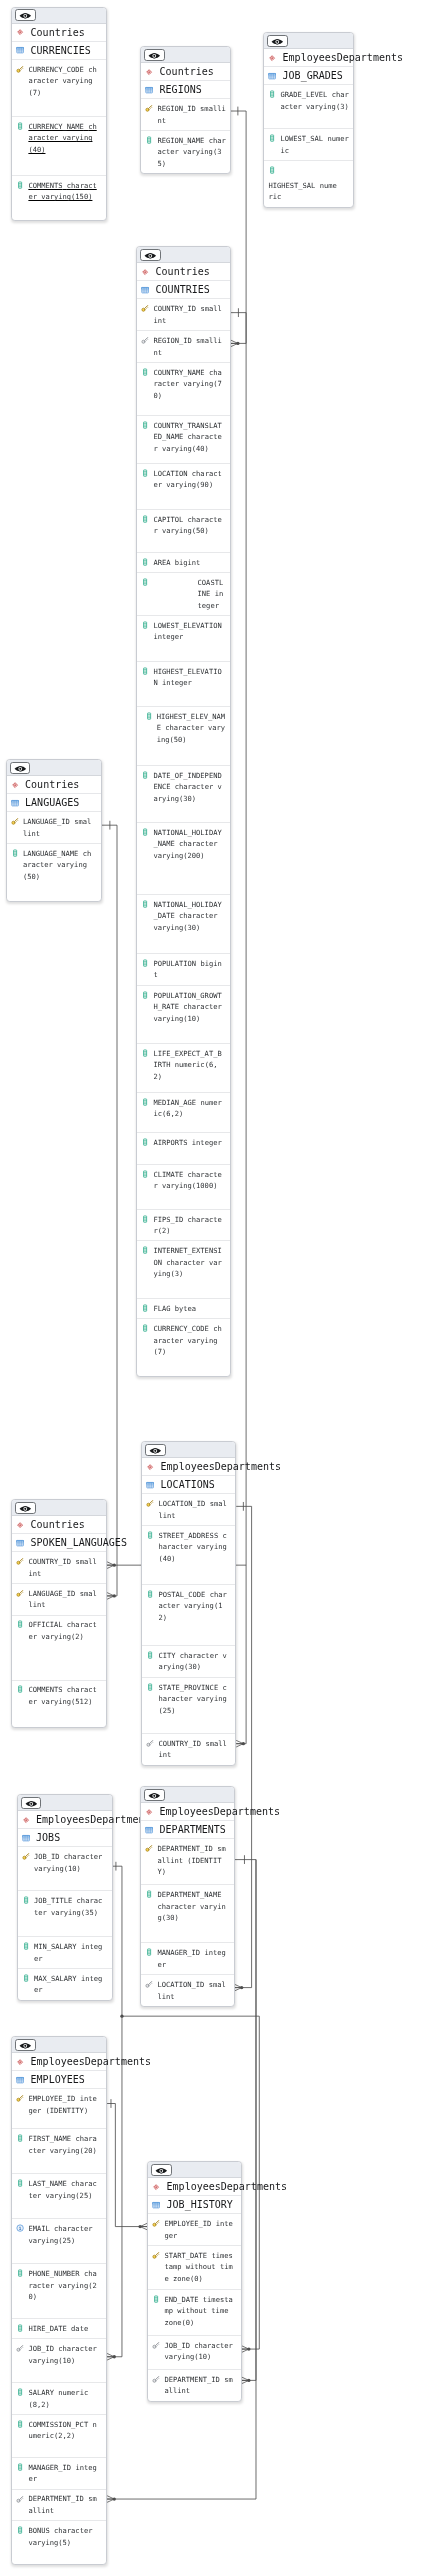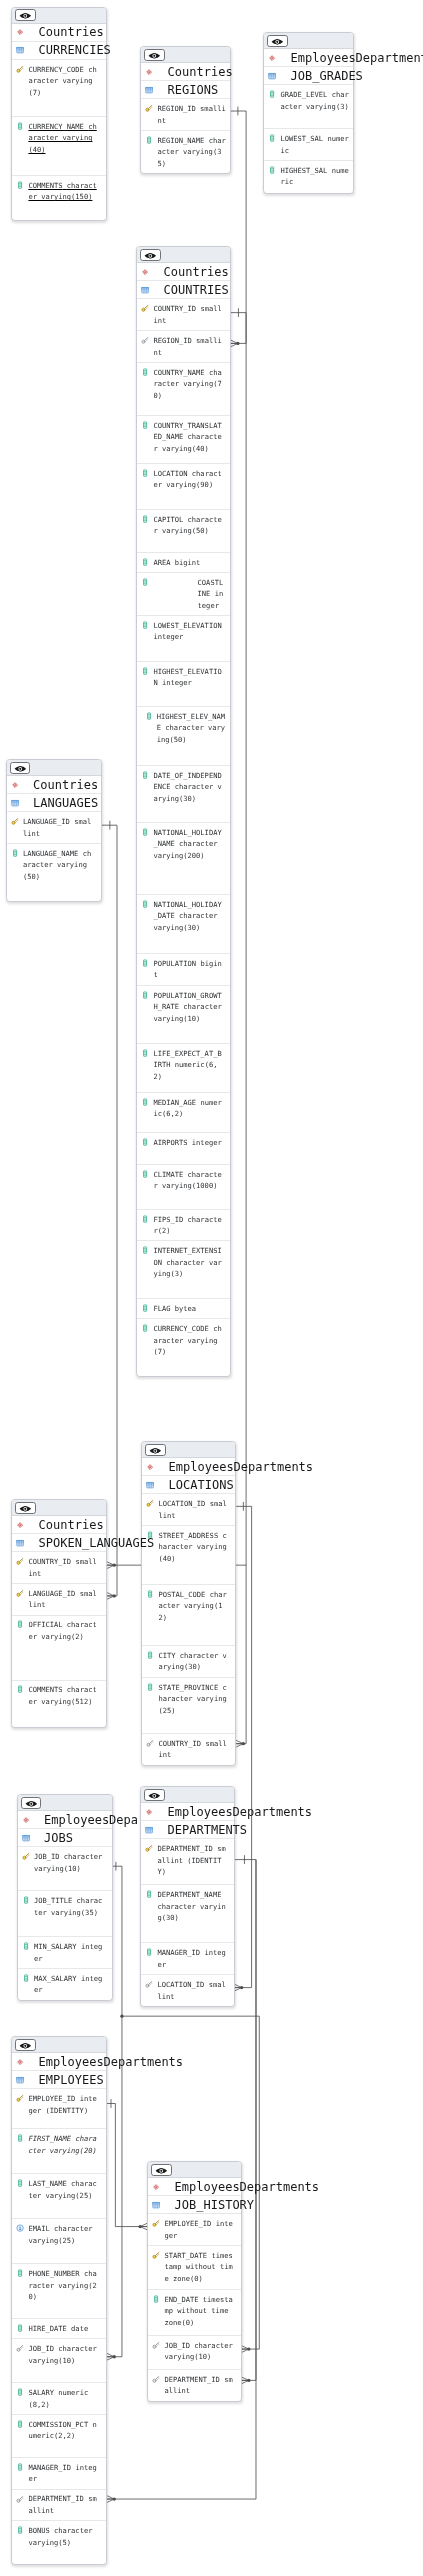--- a/index.html
+++ b/index.html
@@ -4,22 +4,22 @@
 <style>
   html,body{margin:0;padding:0;background:#ffffff;}
   #canvas{position:relative;width:423px;height:2576px;font-family:"DejaVu Sans Mono",monospace;overflow:hidden;}
   #relations-layer{position:absolute;left:0;top:0;z-index:0;}
   .tbl{position:absolute;z-index:1;background:#fff;border:0.5px solid #c9ccd2;border-radius:3.8px;
        box-shadow:0.8px 1.1px 2.7px rgba(0,0,0,.13);box-sizing:border-box;}
   .tbl-eye{height:15.4px;background:#e9ecf1;border-bottom:0.5px solid #d4d7dc;border-radius:3.3px 3.3px 0 0;
        display:flex;align-items:center;padding-left:3.3px;}
   .eye-btn{width:20.3px;height:12px;background:#fff;border:0.8px solid #6f7377;border-radius:2.7px;
        display:flex;align-items:center;justify-content:center;padding:0;cursor:pointer;}
-  .tbl-schema,.tbl-name{display:flex;align-items:center;gap:14px;padding-left:4.4px;height:17px;
-       white-space:nowrap;font-size:12px;color:#17181a;overflow:visible;}
+  .tbl-schema,.tbl-name{display:flex;align-items:center;gap:6px;padding-left:4.4px;height:17px;
+       white-space:nowrap;font-size:10px;color:#17181a;overflow:visible;}
   .tbl-schema{border-bottom:0.5px solid #e6e7ea;}
   .field{display:flex;gap:3.8px;padding:3.8px 3.3px 3.8px 4.4px;border-top:0.5px solid #e7e8ea;box-sizing:border-box;}
   .field-icon{flex:0 0 8.2px;margin-top:1.1px;}
   .hdr-icon{flex:0 0 8.2px;display:flex;align-items:center;}
   .field-text{width:70px;font-size:7.1px;line-height:11.5px;color:#2e3134;word-break:break-all;}
 </style>
 </head>
 <body>
 
 <div id="canvas">
@@ -242,21 +242,21 @@
   </div>
         <div class="field" style="min-height: 31px;">
     <span class="field-icon"><svg width="8.2" height="8.2" viewBox="0 0 16 16">
               <rect x="5" y="1.8" width="6" height="12.4" rx="1" fill="#e2f5ee" stroke="#27a98a" stroke-width="1.4"></rect>
               <line x1="5" y1="5" x2="11" y2="5" stroke="#27a98a" stroke-width="1"></line>
               <line x1="5" y1="8" x2="11" y2="8" stroke="#27a98a" stroke-width="1"></line>
               <line x1="5" y1="11" x2="11" y2="11" stroke="#27a98a" stroke-width="1"></line>
             </svg></span>
     <span class="field-text"><span class="fname">LOWEST_SAL</span> <span class="ftype">numeric</span></span>
   </div>
-        <div class="field" style="min-height: 33px;">
+        <div class="field" style="min-height: 33px; flex-direction: column;">
     <span class="field-icon"><svg width="8.2" height="8.2" viewBox="0 0 16 16">
               <rect x="5" y="1.8" width="6" height="12.4" rx="1" fill="#e2f5ee" stroke="#27a98a" stroke-width="1.4"></rect>
               <line x1="5" y1="5" x2="11" y2="5" stroke="#27a98a" stroke-width="1"></line>
               <line x1="5" y1="8" x2="11" y2="8" stroke="#27a98a" stroke-width="1"></line>
               <line x1="5" y1="11" x2="11" y2="11" stroke="#27a98a" stroke-width="1"></line>
             </svg></span>
     <span class="field-text"><span class="fname">HIGHEST_SAL</span> <span class="ftype">numeric</span></span>
   </div>
       </div>
   </div>
@@ -901,21 +901,21 @@
     <div class="fields">
         <div class="field" style="min-height: 40px;">
     <span class="field-icon"><svg width="8.2" height="8.2" viewBox="0 0 16 16">
               <g stroke="#a8841c" stroke-width="1.5" stroke-linecap="round">
                 <circle cx="4.8" cy="11.2" r="3" fill="#f6d253"></circle>
                 <path d="M7 9 L13.4 2.6 M11.2 4.8 l1.8 1.8 M9 7 l1.4 1.4" fill="none"></path>
               </g>
             </svg></span>
     <span class="field-text"><span class="fname">EMPLOYEE_ID</span> <span class="ftype">integer (IDENTITY)</span></span>
   </div>
-        <div class="field" style="min-height: 45px; font-style: italic;">
+        <div class="field" style="min-height: 45px;">
     <span class="field-icon"><svg width="8.2" height="8.2" viewBox="0 0 16 16">
               <rect x="5" y="1.8" width="6" height="12.4" rx="1" fill="#e2f5ee" stroke="#27a98a" stroke-width="1.4"></rect>
               <line x1="5" y1="5" x2="11" y2="5" stroke="#27a98a" stroke-width="1"></line>
               <line x1="5" y1="8" x2="11" y2="8" stroke="#27a98a" stroke-width="1"></line>
               <line x1="5" y1="11" x2="11" y2="11" stroke="#27a98a" stroke-width="1"></line>
             </svg></span>
     <span class="field-text"><span class="fname">FIRST_NAME</span> <span class="ftype">character varying(20)</span></span>
   </div>
         <div class="field" style="min-height: 45px;">
     <span class="field-icon"><svg width="8.2" height="8.2" viewBox="0 0 16 16">

